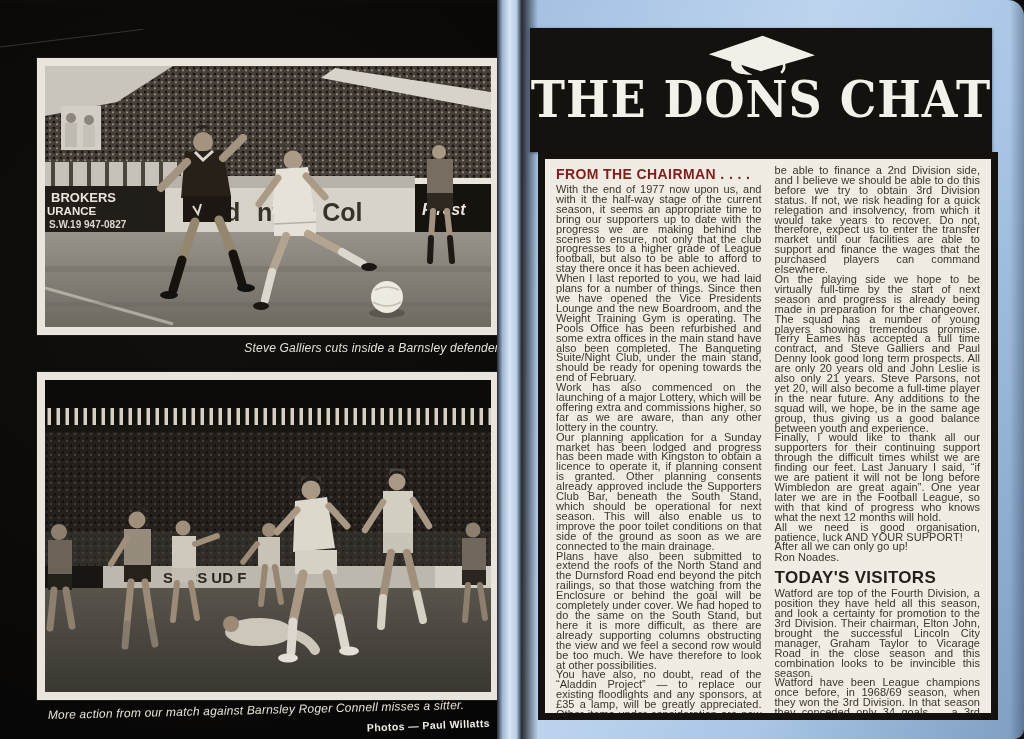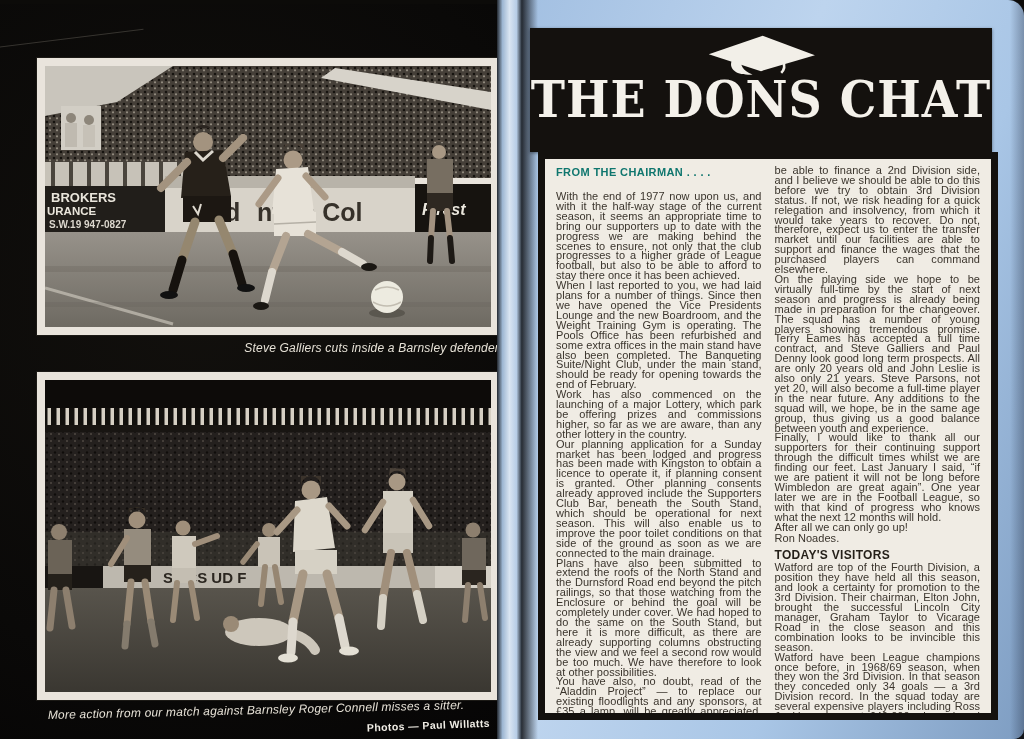--- a/index.html
+++ b/index.html
@@ -41,23 +41,23 @@
     display:flex;flex-direction:column;align-items:center;justify-content:flex-start;
     box-shadow:0 1px 3px rgba(10,15,25,.5);}
   .banner .cap{margin-top:6px;width:118px;height:44px;}
   .banner-title{color:#f4f1ea;font-family:"DejaVu Serif",serif;font-weight:bold;
     font-size:46px;line-height:1;letter-spacing:1px;white-space:nowrap;margin-top:-1px;
     transform:scaleY(1.08);}
   .content-box{position:absolute;left:16px;top:152px;width:460px;height:568px;
     background:#f0ece4;border:7px solid #14110e;box-sizing:border-box;
     padding:7px 11px 6px;display:flex;gap:13px;overflow:hidden;}
   .col{flex:1;min-width:0;color:#3a342c;text-align:justify;}
-  .col h2{font-size:11px;font-weight:bold;color:#0f766e;margin:0 0 14px;
+  .col h2{font-size:14px;font-weight:bold;color:#7f1d1d;margin:0 0 3px;
     letter-spacing:.4px;white-space:nowrap;}
-  .col h3{font-size:12px;font-weight:bold;color:#241f18;margin:5px 0 1px;
+  .col h3{font-size:17px;font-weight:bold;color:#241f18;margin:5px 0 1px;
     letter-spacing:.3px;}
   .col p{margin:0;font-size:11px;line-height:9.9px;letter-spacing:.05px;}
   .col p.signoff{margin-top:1px;}
   .col p.closing{font-style:italic;font-weight:bold;font-size:12px;margin-top:6px;
     letter-spacing:.5px;text-align:left;}
   svg text{font-family:"Liberation Sans",sans-serif;}
 </style>
 </head>
 <body>
 
@@ -288,30 +288,31 @@
         <path d="M96,32 q4,8 -2,14" stroke="#f2efe8" stroke-width="3" fill="none"></path>
       </svg>
       <div class="banner-title">THE DONS CHAT</div>
     </div>
 
     <div class="content-box">
       <div class="col">
         <h2>FROM THE CHAIRMAN . . . .</h2>
         <p>With the end of 1977 now upon us, and with it the half-way stage of the current season, it seems an appropriate time to bring our supporters up to date with the progress we are making behind the scenes to ensure, not only that the club progresses to a higher grade of League football, but also to be able to afford to stay there once it has been achieved.</p>
         <p>When I last reported to you, we had laid plans for a number of things. Since then we have opened the Vice Presidents Lounge and the new Boardroom, and the Weight Training Gym is operating. The Pools Office has been refurbished and some extra offices in the main stand have also been completed. The Banqueting Suite/Night Club, under the main stand, should be ready for opening towards the end of February.</p>
-        <p>Work has also commenced on the launching of a major Lottery, which park be offering prizes and commissions higher, so far as we are aware, than any other lottery in the country.</p>
+        <p>Work has also commenced on the launching of a major Lottery, which will be offering extra and commissions higher, so far as we are aware, than any other lottery in the country.</p>
         <p>Our planning application for a Sunday market has been lodged and progress has been made with Kingston to obtain a licence to operate it, if planning consent is granted. Other planning consents already approved include the Supporters Club Bar, beneath the South Stand, which should be operational for next season. This will also enable us to improve the poor toilet conditions on that side of the ground as soon as we are connected to the main drainage.</p>
         <p>Plans have also been submitted to extend the roofs of the North Stand and the Durnsford Road end beyond the pitch railings, so that those watching from the Enclosure or behind the goal will be completely under cover. We had hoped to do the same on the South Stand, but here it is more difficult, as there are already supporting columns obstructing the view and we feel a second row would be too much. We have therefore to look at other possibilities.</p>
         <p>You have also, no doubt, read of the “Aladdin Project” — to replace our existing floodlights and any sponsors, at £35 a lamp, will be greatly appreciated. Other items under consideration are new shops for Club emblems and programmes etc., enclosing the ground and separating it from the car park and a Skate board park behind the West Bank. We also have to complete the full time Physio Unit, of which the Weight-Training Gym is an integral part, in the close season.</p>
         <p>With all of the foregoing completed we should</p>
       </div>
       <div class="col">
         <p>be able to finance a 2nd Division side, and I believe we should be able to do this before we try to obtain 3rd Division status. If not, we risk heading for a quick relegation and insolvency, from which it would take years to recover. Do not, therefore, expect us to enter the transfer market until our facilities are able to support and finance the wages that the purchased players can command elsewhere.</p>
         <p>On the playing side we hope to be virtually full-time by the start of next season and progress is already being made in preparation for the changeover. The squad has a number of young players showing tremendous promise. Terry Eames has accepted a full time contract, and Steve Galliers and Paul Denny look good long term prospects. All are only 20 years old and John Leslie is also only 21 years. Steve Parsons, not yet 20, will also become a full-time player in the near future. Any additions to the squad will, we hope, be in the same age group, thus giving us a good balance between youth and experience.</p>
         <p>Finally, I would like to thank all our supporters for their continuing support through the difficult times whilst we are finding our feet. Last January I said, “if we are patient it will not be long before Wimbledon are great again”. One year later we are in the Football League, so with that kind of progress who knows what the next 12 months will hold.</p>
+        <p>All we need is good organisation, patience, luck AND YOUR SUPPORT!</p>
         <p>After all we can only go up!</p>
         <p class="signoff">Ron Noades.</p>
         <h3>TODAY'S VISITORS</h3>
         <p>Watford are top of the Fourth Division, a position they have held all this season, and look a certainty for promotion to the 3rd Division. Their chairman, Elton John, brought the successful Lincoln City manager, Graham Taylor to Vicarage Road in the close season and this combination looks to be invincible this season.</p>
         <p>Watford have been League champions once before, in 1968/69 season, when they won the 3rd Division. In that season they conceded only 34 goals — a 3rd Division record. In the squad today are several expensive players including Ross Jenkins who cost £40,000 when signed from Crystal Palace in 1972.</p>
         <h3>COLLECTION</h3>
         <p class="closing">HAPPY NEW YEAR EVERYONE!</p>
       </div>
     </div>
   </div>

